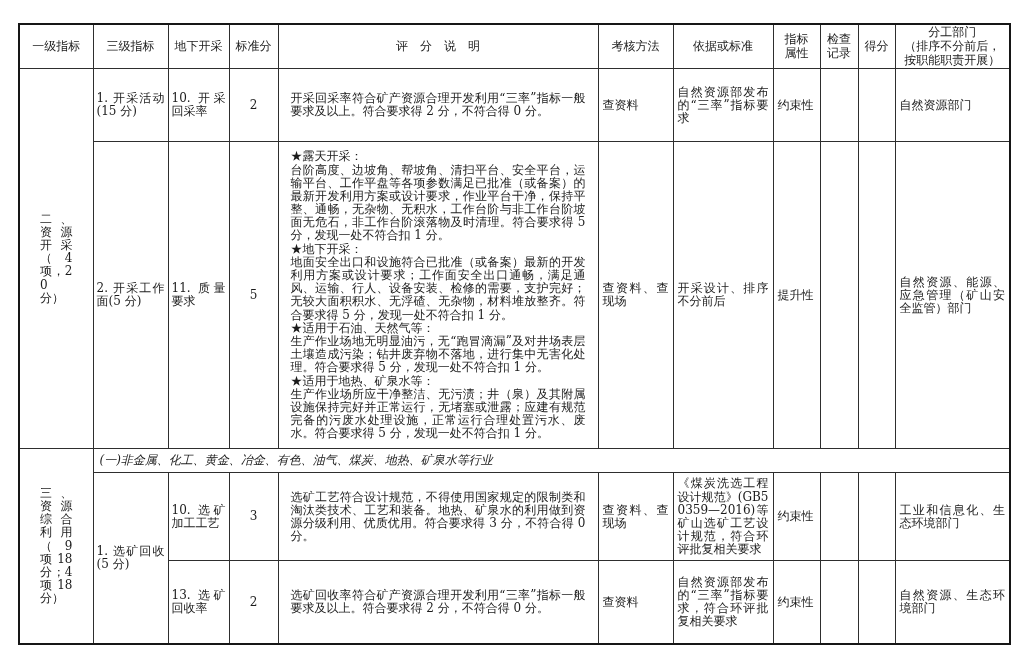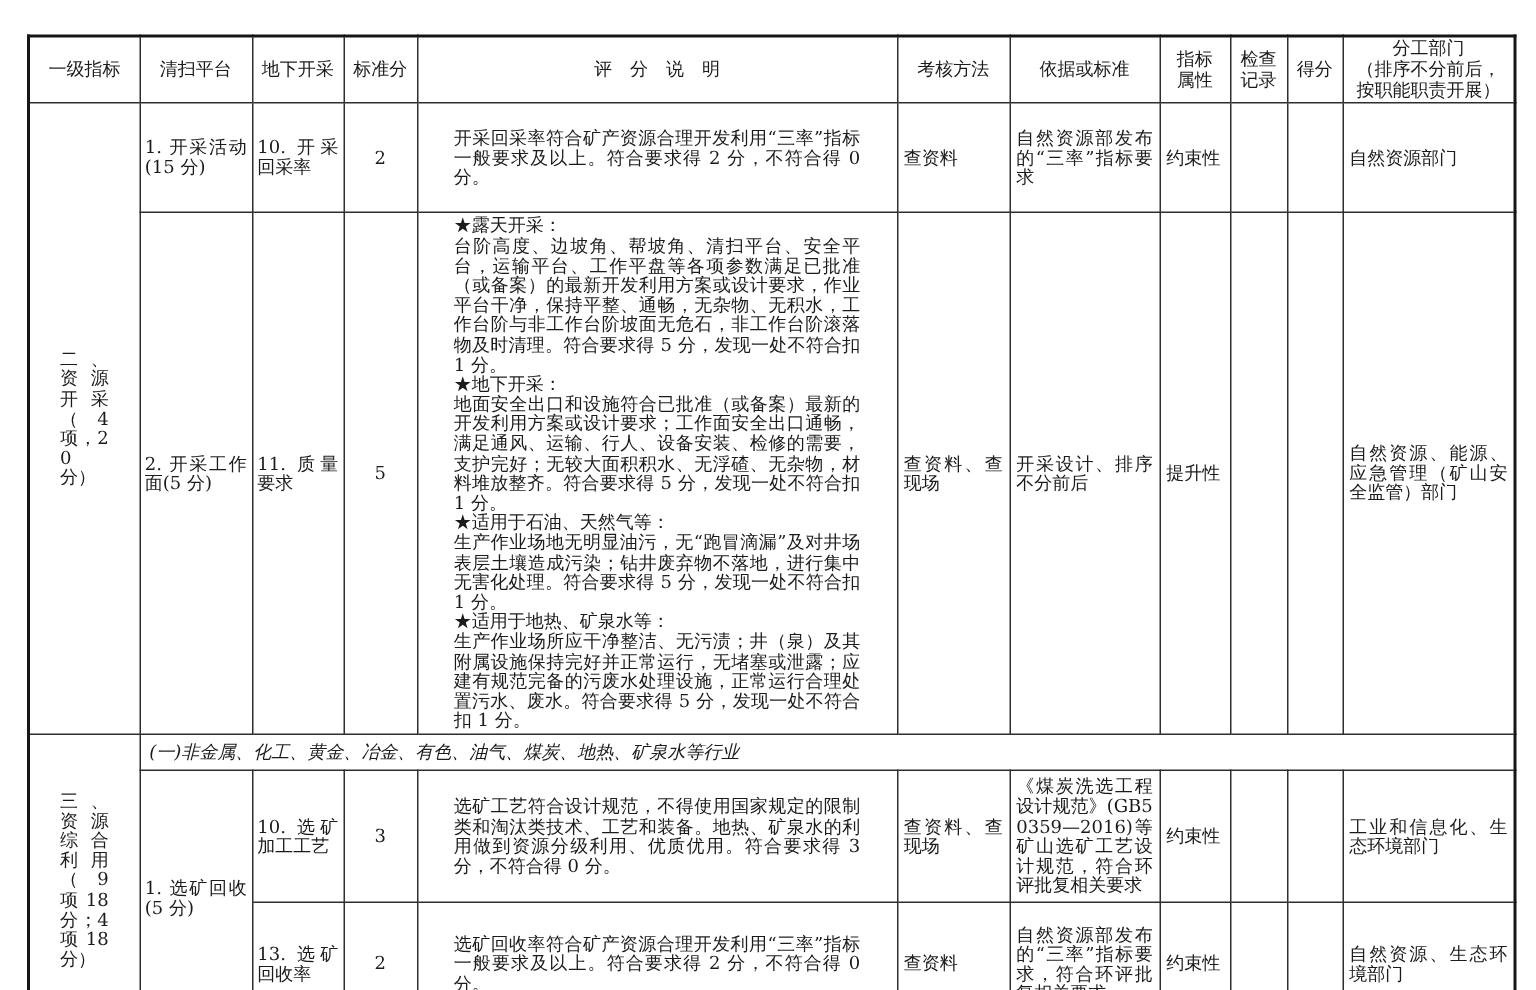--- a/index.html
+++ b/index.html
@@ -20,21 +20,21 @@
     font-size:12px;
     line-height:1.1;
     padding:1px 4px;
     overflow:hidden;
     word-break:break-all;
   }
   thead th{text-align:center;white-space:pre-line;line-height:1.15;}
   .lvl1{text-align:justify;padding:2px 20px;}
   .lvl{text-align:justify;padding:2px 3px;margin-left:48px;}
   .num{text-align:center;}
-  .desc{text-align:justify;white-space:pre-line;padding:2px 24px;line-height:1.1;}
+  .desc{text-align:justify;white-space:pre-line;padding:2px 12px;line-height:1.1;}
   .txt{text-align:justify;padding:2px 4px;}
   .bandcell{text-align:left;padding:1px 6px;font-style:italic;}
   tr.hrow{height:44px;}
   tr.r1{height:73px;}
   tr.r2{height:307px;}
   tr.band{height:24px;}
   tr.r3{height:88px;}
   tr.r4{height:83px;}
 </style>
 </head>
@@ -51,21 +51,21 @@
         <col style="width:75px">
       <col style="width:100px">
         <col style="width:47px">
         <col style="width:38px">
       <col style="width:37px">
         <col style="width:115px">
     </colgroup>
     <thead>
       <tr class="hrow">
         <th>一级指标</th>
-        <th>清扫平台</th>
+        <th>三级指标</th>
         <th>地下开采</th>
         <th>标准分</th>
         <th>评　分　说　明</th>
         <th>考核方法</th>
         <th>依据或标准</th>
         <th>指标
 属性</th>
         <th>检查
 记录</th>
         <th>得分</th>

